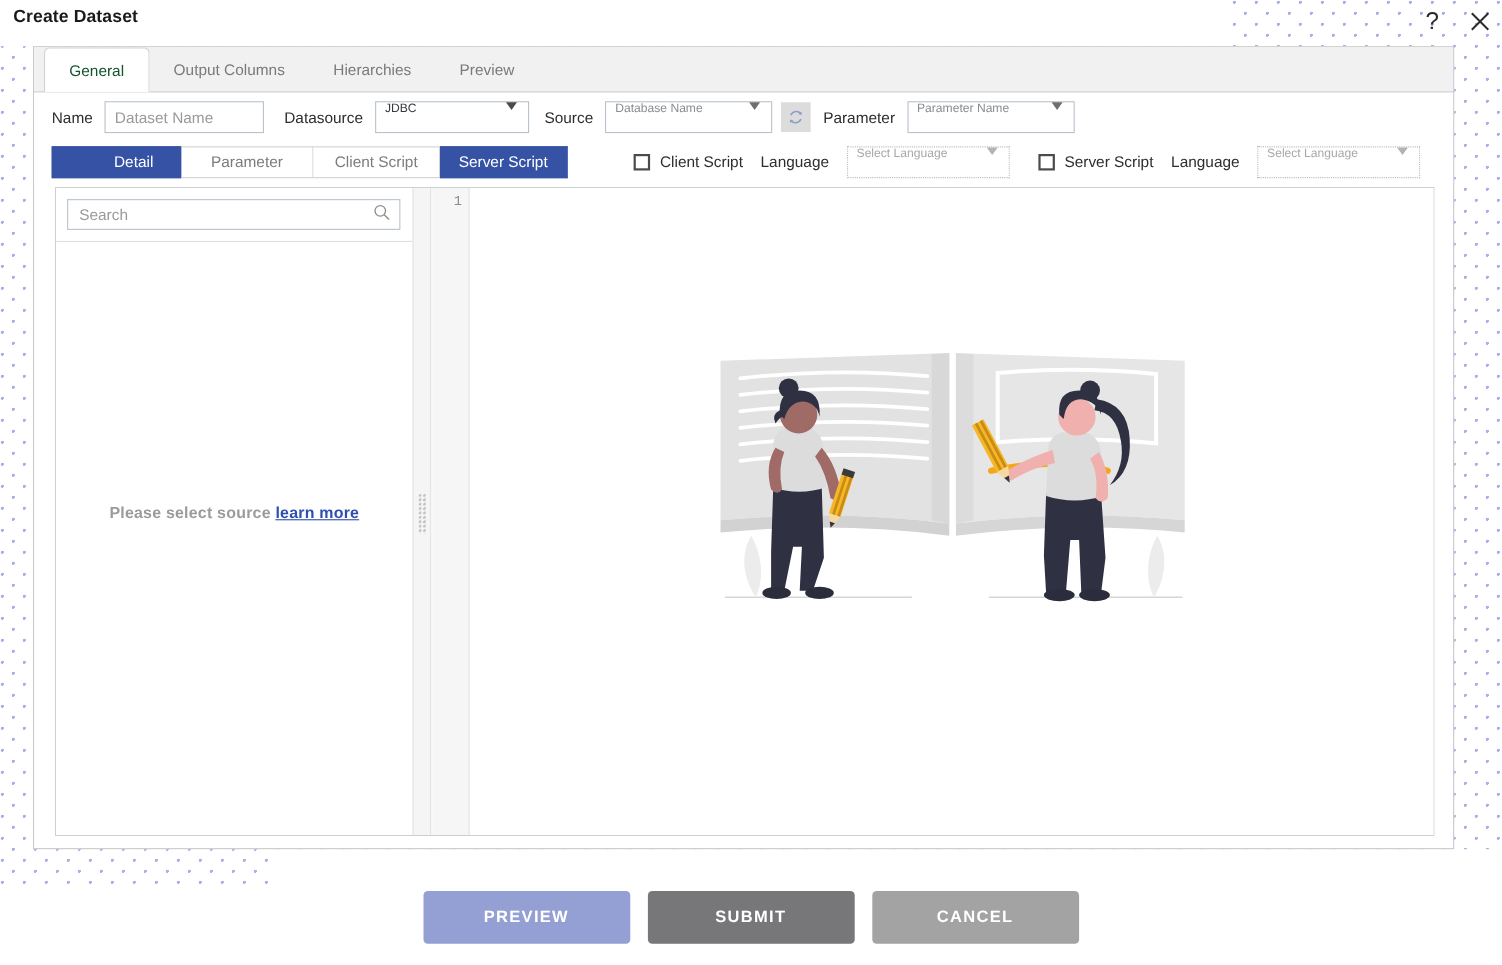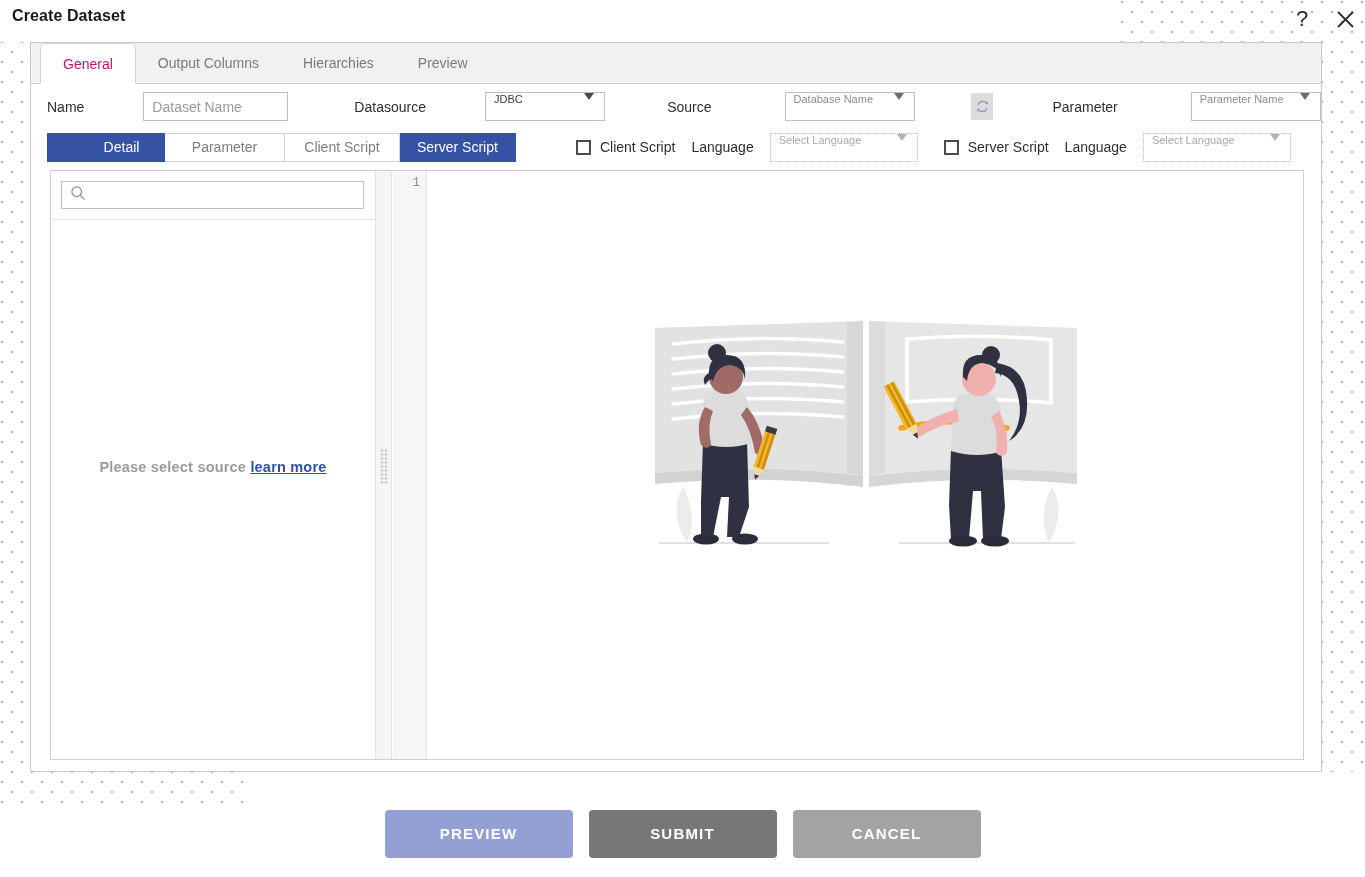--- a/index.html
+++ b/index.html
@@ -63,34 +63,33 @@
   .tab {
     height: 40px; line-height: 40px;
     padding: 0 22px;
     font-size: 14px; color: #7a7a7a;
     background: transparent; border: none;
     cursor: pointer; white-space: nowrap;
     font-family: "Liberation Sans", sans-serif;
   }
   .tab.active {
     background: #ffffff;
-    color: #be185d;
+    color: #14532d;
     border: 1px solid #d2d2d2;
     border-bottom: 1px solid #ffffff;
     border-radius: 5px 5px 0 0;
     margin-bottom: -1px;
     height: 41px; line-height: 40px;
   }
 
   
   .form-row {
     position: absolute; left: 0; top: 42px; width: 100%; height: 43px;
     display: flex; align-items: center; padding-left: 16px;
     background: #ffffff;
-    gap: 48px;
   }
   .fld-label { font-size: 14px; color: #2e2e2e; margin-right: 11px; white-space: nowrap; }
   .txtinput {
     width: 145px; height: 29px;
     border: 1px solid #b9c2cc; background: #fff;
     font-size: 14px; color: #3a3a3a;
     padding: 12px 8px; outline: none;
     font-family: "Liberation Sans", sans-serif;
   }
   .txtinput::placeholder { color: #9a9a9a; }
@@ -100,21 +99,21 @@
     display: flex; align-items: flex-start;
     padding: 0 8px; cursor: pointer;
     font-size: 11px; color: #3a3a3a;
   }
   .ddl .caret {
     width: 0; height: 0; margin-left: auto; margin-right: 2px;
     border-left: 5.5px solid transparent;
     border-right: 5.5px solid transparent;
     border-top: 7px solid #4a4a4a;
   }
-  .ddl.ph { color: #8d8d8d; margin-left: 14px; }
+  .ddl.ph { color: #8d8d8d; }
   .ddl.ph .caret { border-top-color: #6e6e6e; }
   #ddl-datasource { width: 140px; margin-right: 14px; }
   #ddl-source     { width: 152px; margin-right: 8px; }
   #ddl-parameter  { width: 152px; }
   .refresh-btn {
     width: 27px; height: 27px; background: #dcdcdc;
     border: none; display: flex; align-items: center; justify-content: center;
     margin-right: 11px; cursor: pointer; padding: 0;
   }
 
@@ -332,20 +331,21 @@
           <span>Select Language</span>
           <span class="caret"></span>
         </div>
       </div>
     </div>
 
     <div class="content-panel">
 
       <div class="left-pane">
         <div class="search-wrap">
+          <input class="search-input" type="text" placeholder="Search" style="">
           <span>
             <svg width="16" height="16" viewBox="0 0 16 16" aria-hidden="true">
               <circle cx="6.7" cy="6.7" r="4.8" stroke="#8b8b8b" stroke-width="1.2" fill="none"></circle>
               <line x1="10.3" y1="10.3" x2="14.6" y2="14.6" stroke="#8b8b8b" stroke-width="1.2"></line>
             </svg>
           </span>
         </div>
         <div class="left-pane-divider"></div>
         <div class="empty-msg">
           <span>Please select source</span>

